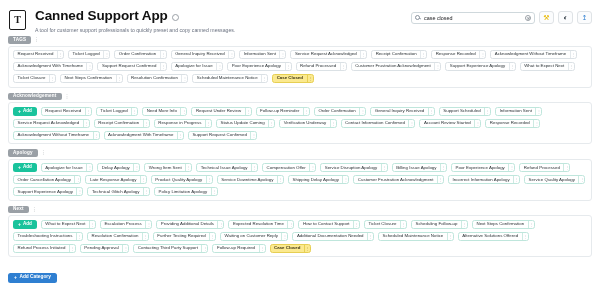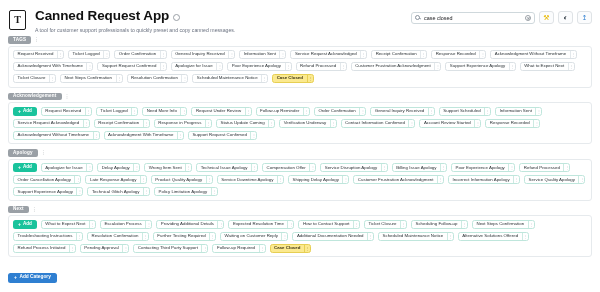--- a/index.html
+++ b/index.html
@@ -155,21 +155,21 @@
 <body>
 
 <div id="app">
 
   <div class="header">
     <div class="logo">
       <span class="logo-letter">T</span>
     </div>
     <div class="title-block">
       <div class="title-row">
-        <span class="app-title">Canned Request App</span>
+        <span class="app-title">Canned Support App</span>
         <span class="info-icon"></span>
       </div>
       <div class="app-sub">A tool for customer support professionals to quickly preset and copy canned messages.</div>
     </div>
 
     <div class="header-right">
       <div class="search-wrap">
         <span class="search-ico"></span>
         <span class="search-val">case closed</span>
         <span class="search-clear"></span>

